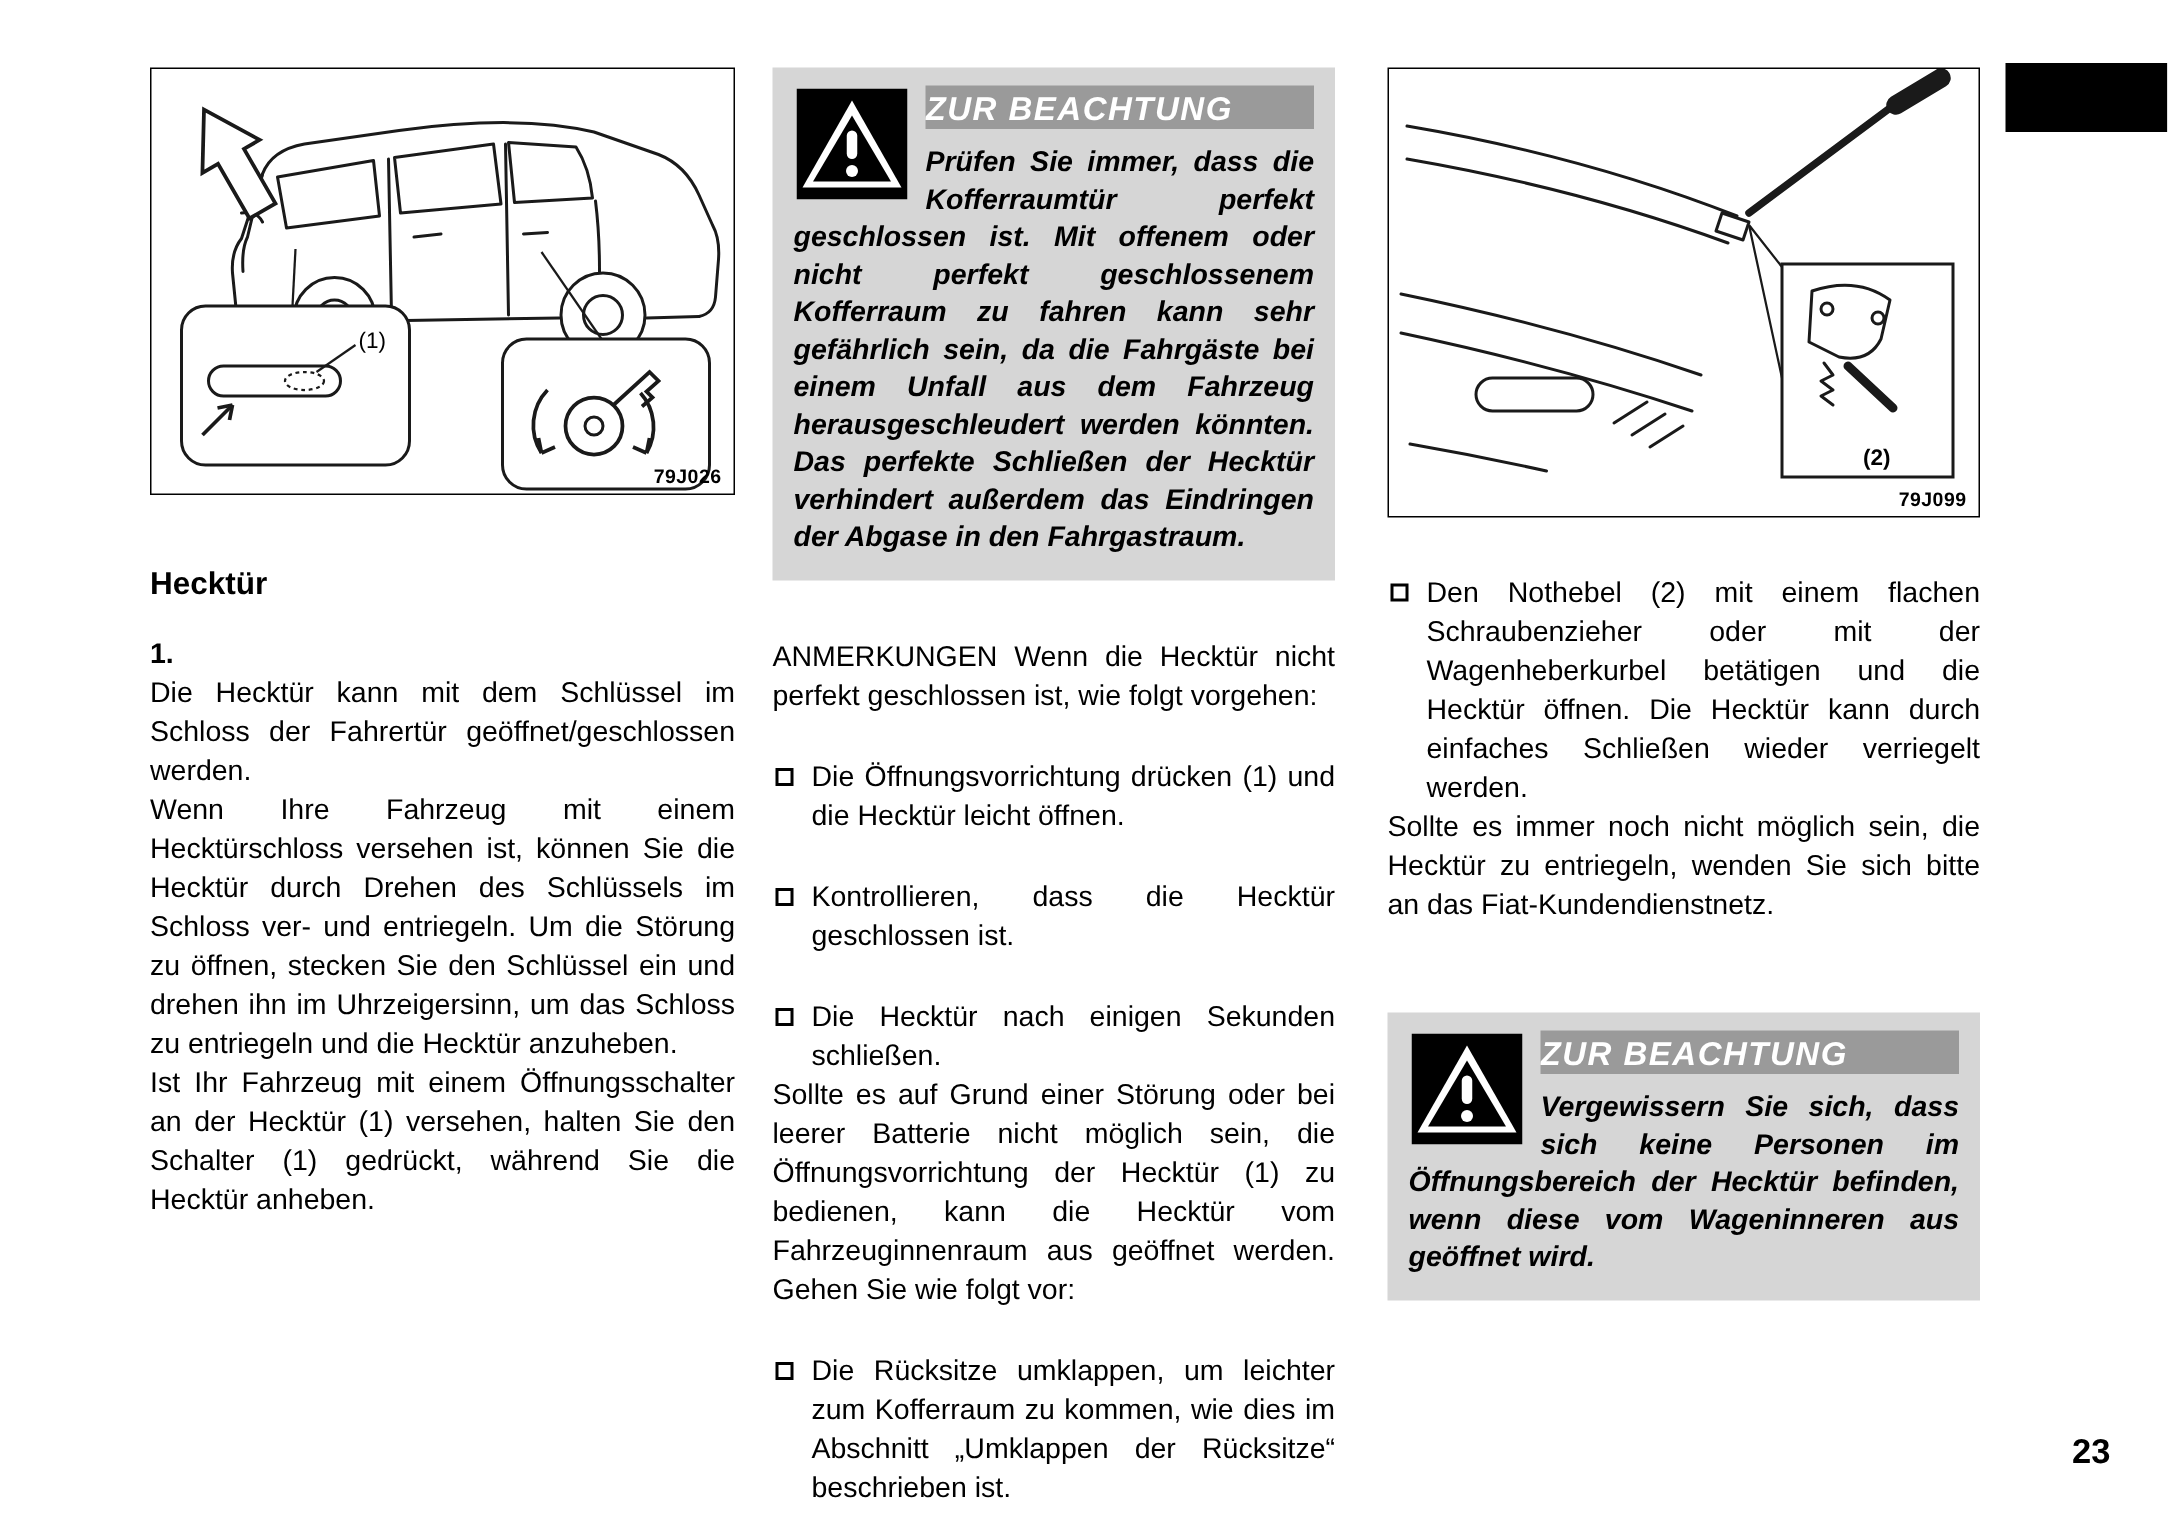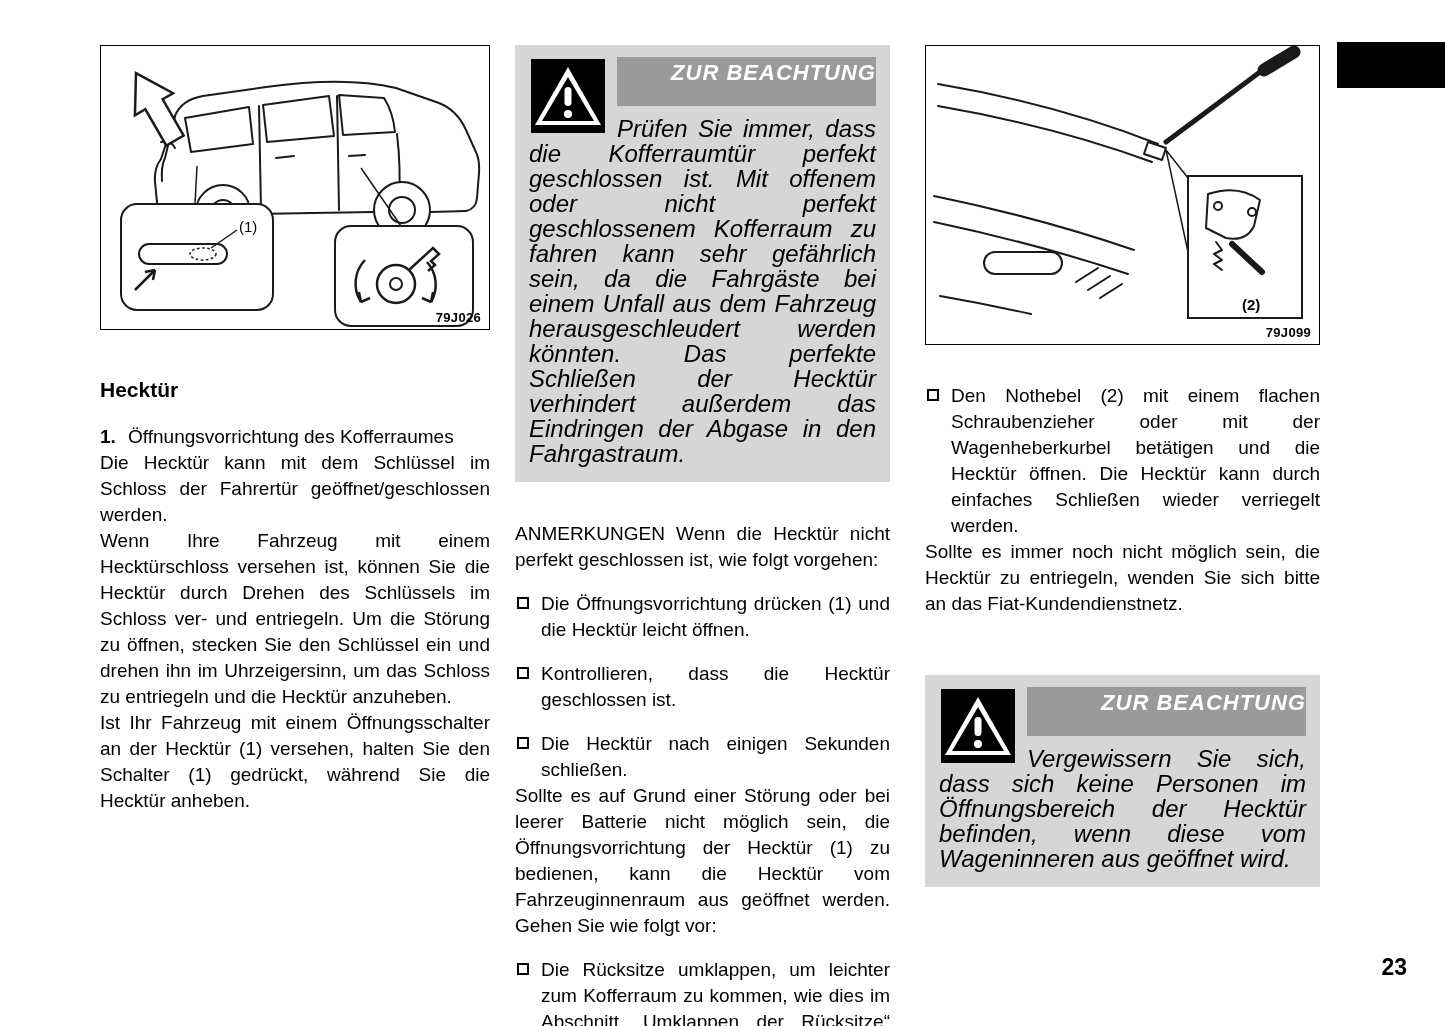--- a/index.html
+++ b/index.html
@@ -18,32 +18,32 @@
   .fig-left  { height:285px; }
   .fig-right { height:300px; }
   .fig svg { display:block; width:100%; height:100%; }
   .figcap { position:absolute; right:8px; bottom:4px; font-size:13px; font-weight:bold; letter-spacing:0.3px; }
 
   .heading { font-size:21px; font-weight:bold; margin-top:48px; }
   .numitem { display:flex; margin-top:22px; font-size:19px; line-height:26px; }
   .numitem .num { font-weight:bold; flex:0 0 28px; }
   p.body { font-size:19px; line-height:26px; text-align:justify; }
 
-  .bullet { display:flex; margin-top:18px; font-size:19px; line-height:26px; }
+  .bullet { display:flex; margin-top:28px; font-size:19px; line-height:26px; }
   .sq { flex:0 0 auto; width:12px; height:12px; border:2px solid #000; margin:6px 12px 0 2px; background:#fff; }
   .bullet .bt { text-align:justify; flex:1 1 auto; }
 
   .warnbox { background:#d6d6d6; padding:12px 14px 16px 14px; }
   .warnbox-mid { min-height:322px; }
   .warnbox-right { margin-top:58px; }
   .warn-icon { float:left; width:74px; height:74px; margin:2px 12px 6px 2px; }
   .warn-icon svg { display:block; width:74px; height:74px; }
   .warn-header { overflow:hidden; background:#9a9a9a; color:#fff; font-weight:bold; font-style:italic;
-                 font-size:22px; letter-spacing:1px; text-align:right; padding:3px 0 20px 0; margin-bottom:10px; }
-  .warn-body { font-size:24px; line-height:25px; font-weight:normal; font-style:italic; text-align:justify; }
+                 font-size:22px; letter-spacing:1px; text-align:left; padding:3px 0 0 0; margin-bottom:10px; }
+  .warn-body { font-size:19px; line-height:25px; font-weight:bold; font-style:italic; text-align:justify; }
   .warn-body + .warn-body { margin-top:14px; }
 
   .note { font-size:19px; line-height:26px; text-align:justify; margin-top:39px; }
 
   .page-number { position:absolute; right:38px; bottom:45px; font-size:23px; font-weight:bold; }
 </style>
 </head>
 <body>
 
 <div class="page">
@@ -93,21 +93,20 @@
           <path d="M330,256 l2,-10 m-2,10 l-9,-4" stroke="#1a1a1a" stroke-width="2.5" fill="none"></path>
         </g>
       </svg>
       <div class="figcap">79J026</div>
     </div>
 
     <h2 class="heading">Hecktür</h2>
 
     <div class="numitem">
       <span class="num">1.</span>
-      <span>Öffnungsvorrichtung des Kofferraumes</span>
     </div>
 
     <p class="body">Die Hecktür kann mit dem Schlüssel im Schloss der Fahrertür geöffnet/geschlossen werden.</p>
     <p class="body">Wenn Ihre Fahrzeug mit einem Hecktürschloss versehen ist, können Sie die Hecktür durch Drehen des Schlüssels im Schloss ver- und entriegeln. Um die Störung zu öffnen, stecken Sie den Schlüssel ein und drehen ihn im Uhrzeigersinn, um das Schloss zu entriegeln und die Hecktür anzuheben.</p>
     <p class="body">Ist Ihr Fahrzeug mit einem Öffnungsschalter an der Hecktür (1) versehen, halten Sie den Schalter (1) gedrückt, während Sie die Hecktür anheben.</p>
   </div>
 
   <div class="col col-mid">
     <div class="warnbox warnbox-mid">
       <div class="warn-icon">

